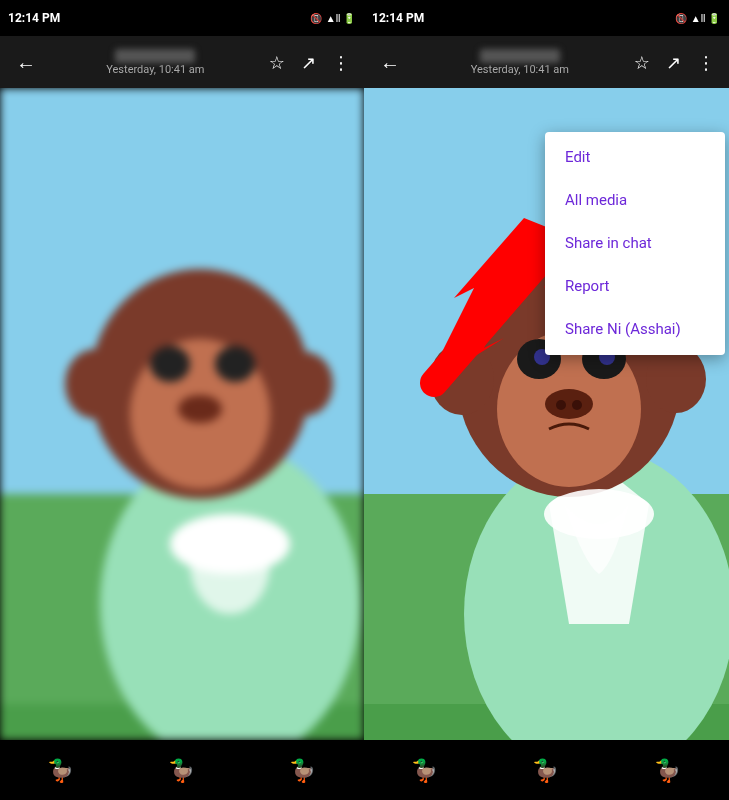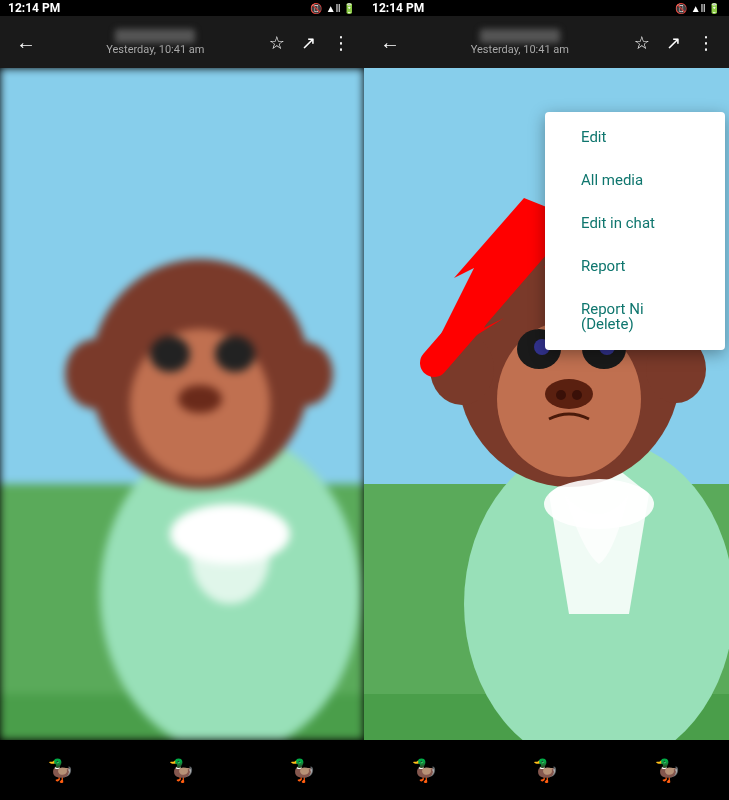--- a/index.html
+++ b/index.html
@@ -27,21 +27,21 @@
       width: 365px;
       height: 800px;
       display: flex;
       flex-direction: column;
       background: #000;
       position: relative;
     }
 
     
     .status-bar {
-      height: 16px;
+      height: 36px;
       background: #000;
       display: flex;
       align-items: center;
       justify-content: space-between;
       padding: 0 8px;
       flex-shrink: 0;
     }
     .status-time {
       color: #fff;
       font-size: 12px;
@@ -145,23 +145,23 @@
       top: 44px;
       right: 4px;
       background: #fff;
       border-radius: 4px;
       box-shadow: 0 4px 16px rgba(0,0,0,0.35);
       width: 180px;
       z-index: 100;
       padding: 4px 0;
     }
     .menu-item {
-      padding: 14px 36px;
+      padding: 14px 20px;
       font-size: 15px;
-      color: #0f766e;
+      color: #6d28d9;
       cursor: pointer;
       line-height: 1;
     }
 
     
     .puppet-svg {
       position: absolute;
       bottom: 0;
       left: 0;
       width: 100%;
@@ -297,23 +297,23 @@
         <line x1="40" y1="175" x2="170" y2="25" stroke="red" stroke-width="28" stroke-linecap="round"></line>
         <polygon points="170,25 135,60 155,45 140,75" fill="red"></polygon>
 
         <polygon points="185,5 135,50 160,55 150,80 195,30" fill="red"></polygon>
       </svg>
     </div>
 
     <div class="context-menu">
       <div class="menu-item">Edit</div>
       <div class="menu-item">All media</div>
-      <div class="menu-item">Edit in chat</div>
+      <div class="menu-item">Share in chat</div>
       <div class="menu-item">Report</div>
-      <div class="menu-item">Report Ni (Delete)</div>
+      <div class="menu-item">Share Ni (Asshai)</div>
     </div>
   </div>
 
   <div class="bottom-bar">
     <span class="bottom-icon">🦆</span>
     <span class="bottom-icon">🦆</span>
     <span class="bottom-icon">🦆</span>
   </div>
 </div>
 

